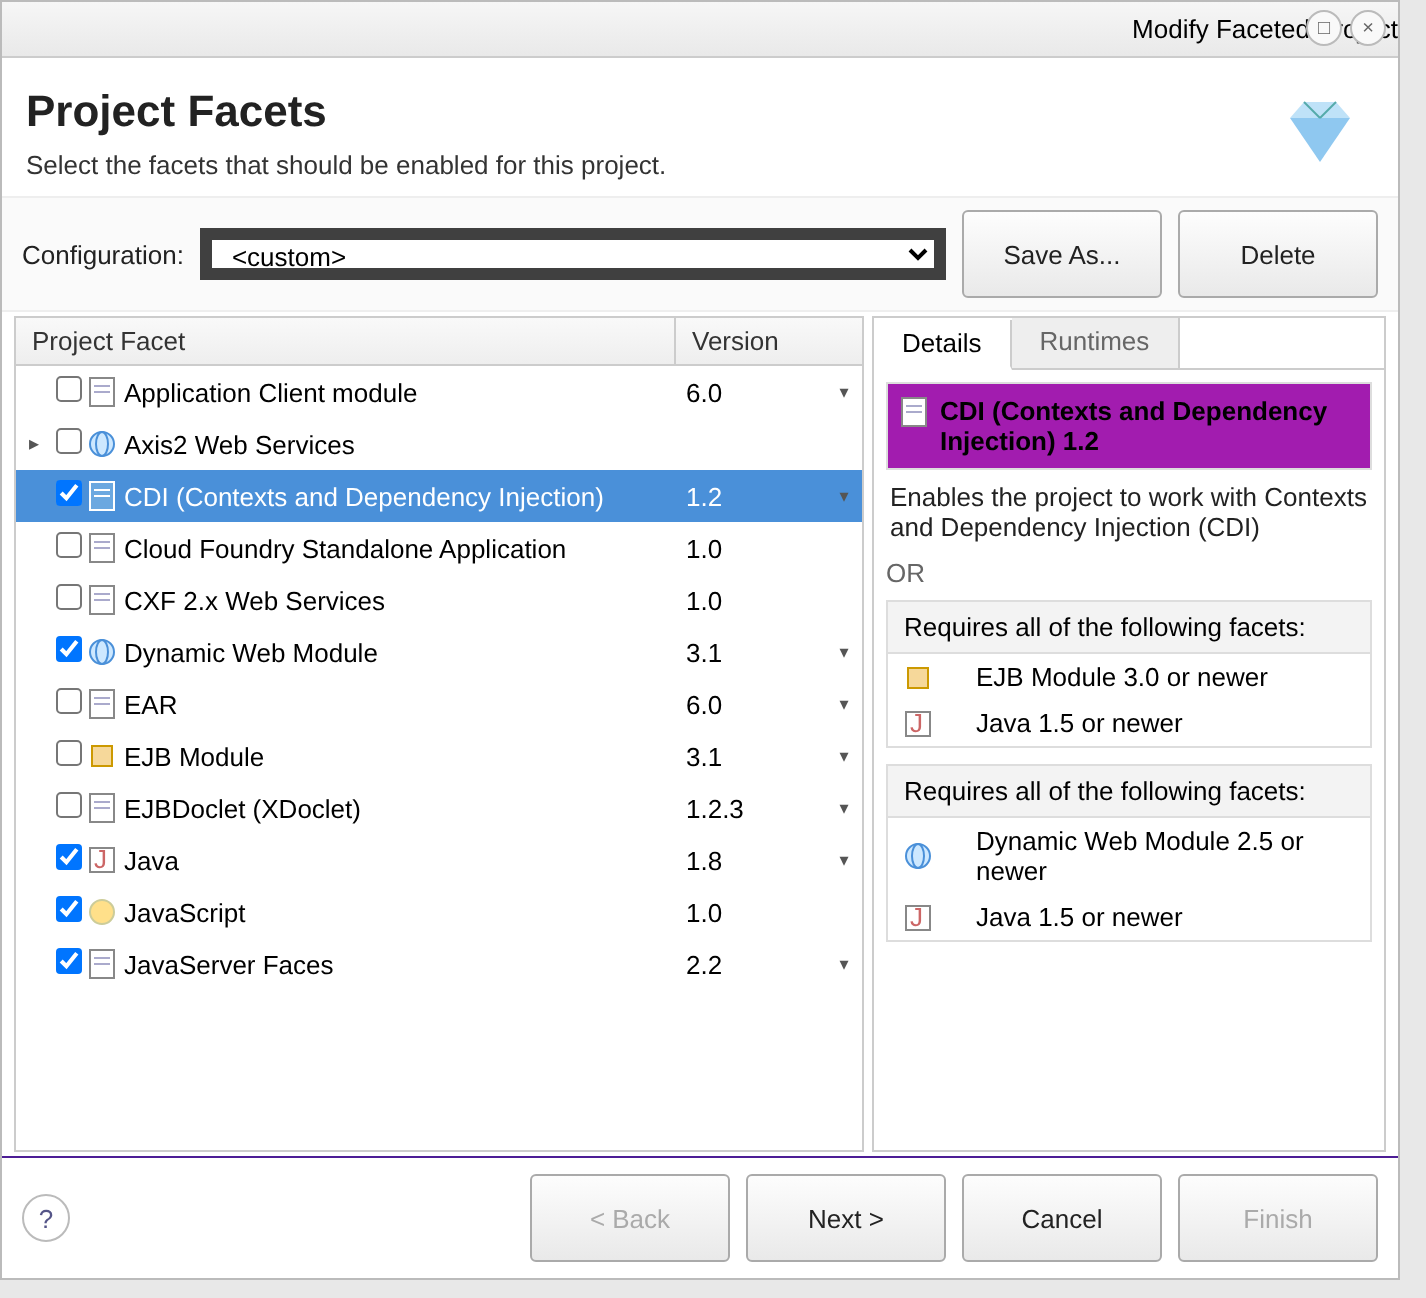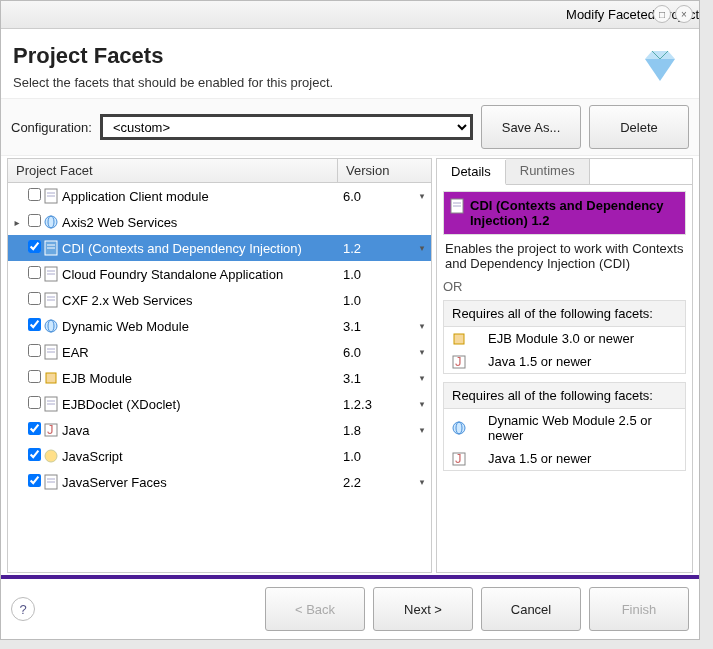--- a/index.html
+++ b/index.html
@@ -8,24 +8,24 @@
 .titlebar { background: linear-gradient(#f6f6f6,#e9e9e9); height: 28px; display: flex; align-items: center; justify-content: flex-end; position: relative; border-bottom: 1px solid #ccc; }
 .titlebar .controls { position: absolute; right: 6px; top: 4px; display: flex; gap: 4px; }
 .titlebar .controls span { width: 18px; height: 18px; border: 1px solid #bbb; border-radius: 50%; display: flex; align-items: center; justify-content: center; font-size: 10px; color: #666; background: #f9f9f9; }
 .menubar { position: absolute; top: 0; left: 8px; height: 20px; display: flex; gap: 14px; align-items: center; color: #444; font-size: 12px; }
 .header { padding: 14px 18px 8px 12px; display: flex; align-items: flex-start; justify-content: space-between; }
 .header h1 { font-size: 22px; font-weight: bold; color: #222; margin-bottom: 6px; }
 .header .sub { font-size: 13px; color: #333; }
 .header .logo { margin-top: 4px; }
 .config-row { display: flex; align-items: center; gap: 8px; padding: 6px 10px; border-top: 1px solid #eee; border-bottom: 1px solid #eee; background: #fafafa; }
 .config-row label { color: #222; }
-.config-row select { flex: 1; height: 26px; border: 3px solid #404040; background: #fff; padding: 0 6px; }
+.config-row select { flex: 1; height: 26px; border: 6px solid #404040; background: #fff; padding: 0 6px; }
 .btn { height: 44px; min-width: 100px; border: 1px solid #aaa; border-radius: 3px; background: linear-gradient(#fdfdfd,#e9e9e9); color: #222; cursor: pointer; }
 .btn:disabled { color: #aaa; }
-.body { flex: 1; display: flex; border-bottom: 4px solid #4c1d95; min-height: 0; }
+.body { flex: 1; display: flex; border-bottom: 1px solid #4c1d95; min-height: 0; }
 .left { width: 425px; border: 1px solid #ccc; margin: 2px 2px 2px 6px; display: flex; flex-direction: column; }
 .right { flex: 1; margin: 2px 6px 2px 2px; display: flex; flex-direction: column; }
 .col-head { display: flex; background: linear-gradient(#f9f9f9,#eee); border-bottom: 1px solid #ccc; }
 .col-head div { padding: 4px 8px; color: #333; }
 .cname { width: 330px; border-right: 1px solid #ccc; }
 .cver { flex: 1; }
 .rows { flex: 1; overflow-y: auto; }
 .row { display: flex; align-items: center; height: 26px; }
 .row.selected { background: #4a90d9; color: #fff; }
 .row .expand { width: 18px; text-align: center; color: #555; font-size: 10px; }

